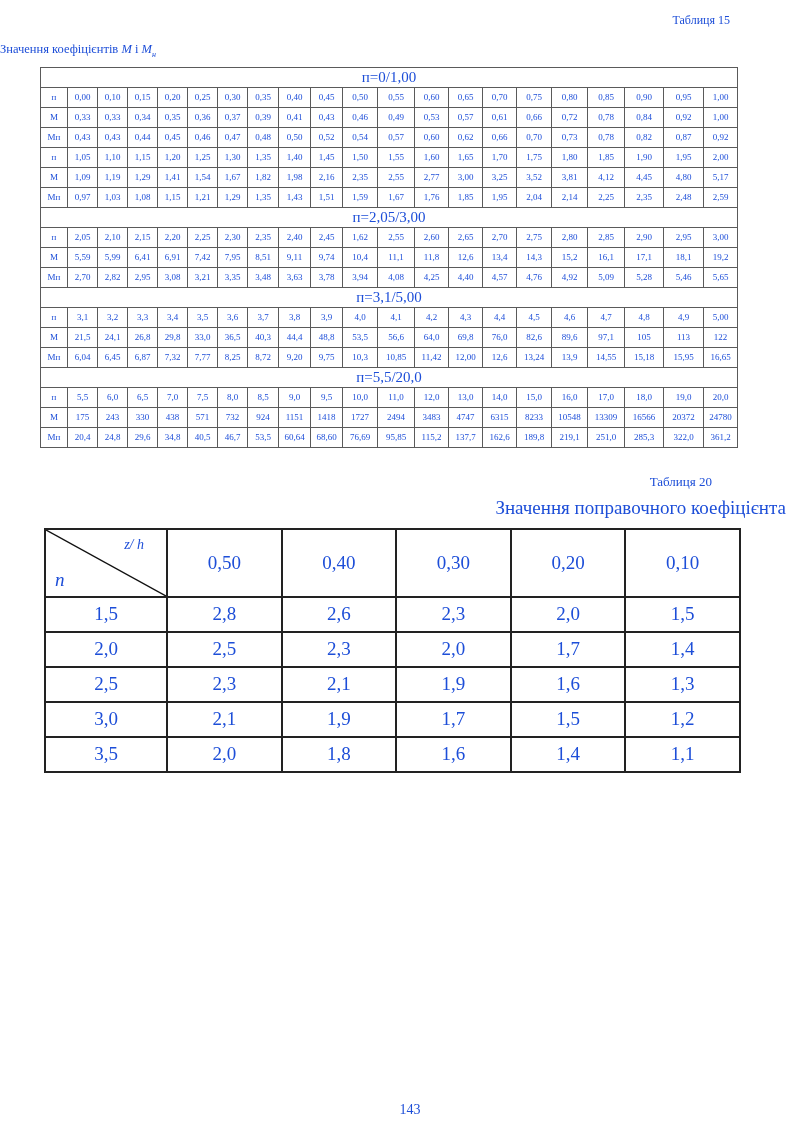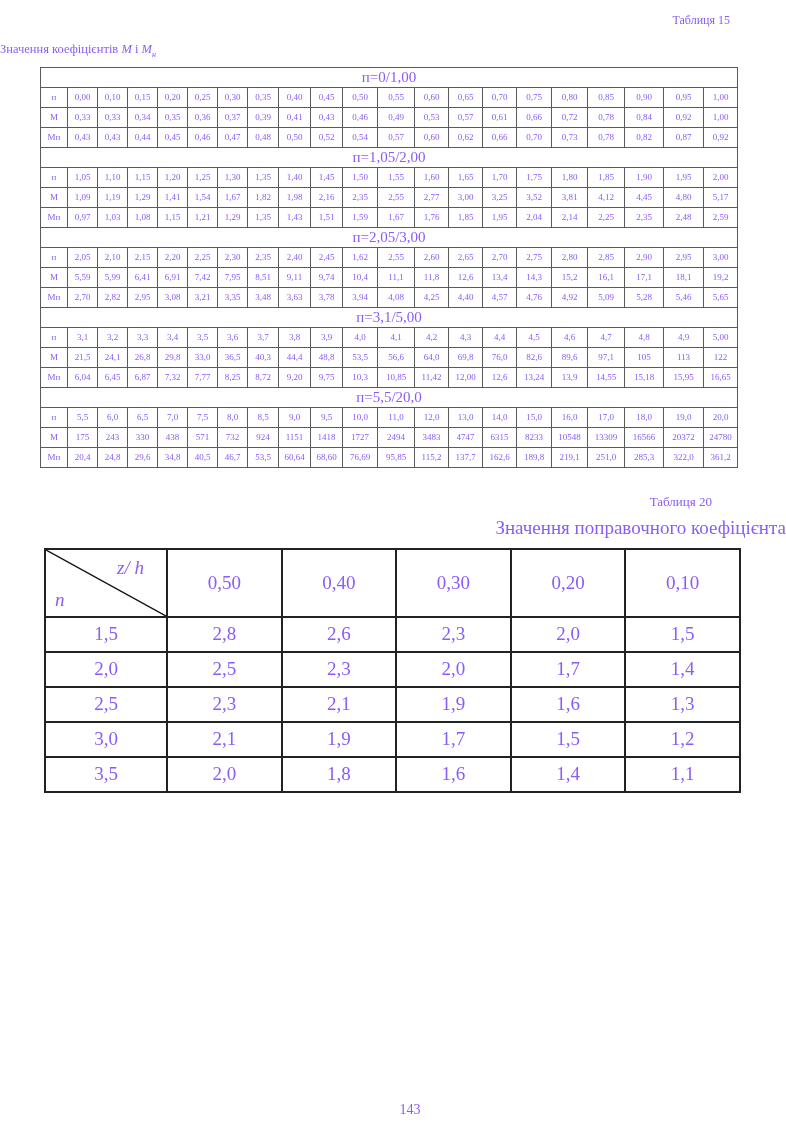--- a/index.html
+++ b/index.html
@@ -4,21 +4,21 @@
 <style>
   * { box-sizing: border-box; margin: 0; padding: 0; }
   html, body { background: #e8e8e8; }
   .page {
     position: relative;
     width: 786px;
     height: 1138px;
     background: #ffffff;
     margin: 0 auto;
     font-family: "Liberation Serif", serif;
-    color: #8b5cf6;
+    color: #1d4ed8;
     overflow: hidden;
   }
   
   .t15-label {
     padding-top: 13px;
     margin-right: 56px;
     text-align: right;
     font-size: 12px;
   }
   .t15-title {
@@ -82,21 +82,21 @@
   }
   td.corner svg.diag line {
     stroke: #111;
     stroke-width: 1.4;
     vector-effect: non-scaling-stroke;
   }
   .corner-top {
     position: absolute;
     top: 7px; right: 22px;
     font-style: italic;
-    font-size: 19px;
+    font-size: 14px;
   }
   .corner-bottom {
     position: absolute;
     bottom: 5px; left: 9px;
     font-style: italic;
     font-size: 19px;
   }
   
   .page-number {
     position: absolute;
@@ -206,23 +206,20 @@
           <td>0,60</td>
           <td>0,62</td>
           <td>0,66</td>
           <td>0,70</td>
           <td>0,73</td>
           <td>0,78</td>
           <td>0,82</td>
           <td>0,87</td>
           <td>0,92</td>
         </tr>
-        <tr class="sec-row">
-          <td colspan="21">п=1,05/2,00</td>
-        </tr>
         <tr>
           <td>п</td>
           <td>1,05</td>
           <td>1,10</td>
           <td>1,15</td>
           <td>1,20</td>
           <td>1,25</td>
           <td>1,30</td>
           <td>1,35</td>
           <td>1,40</td>

